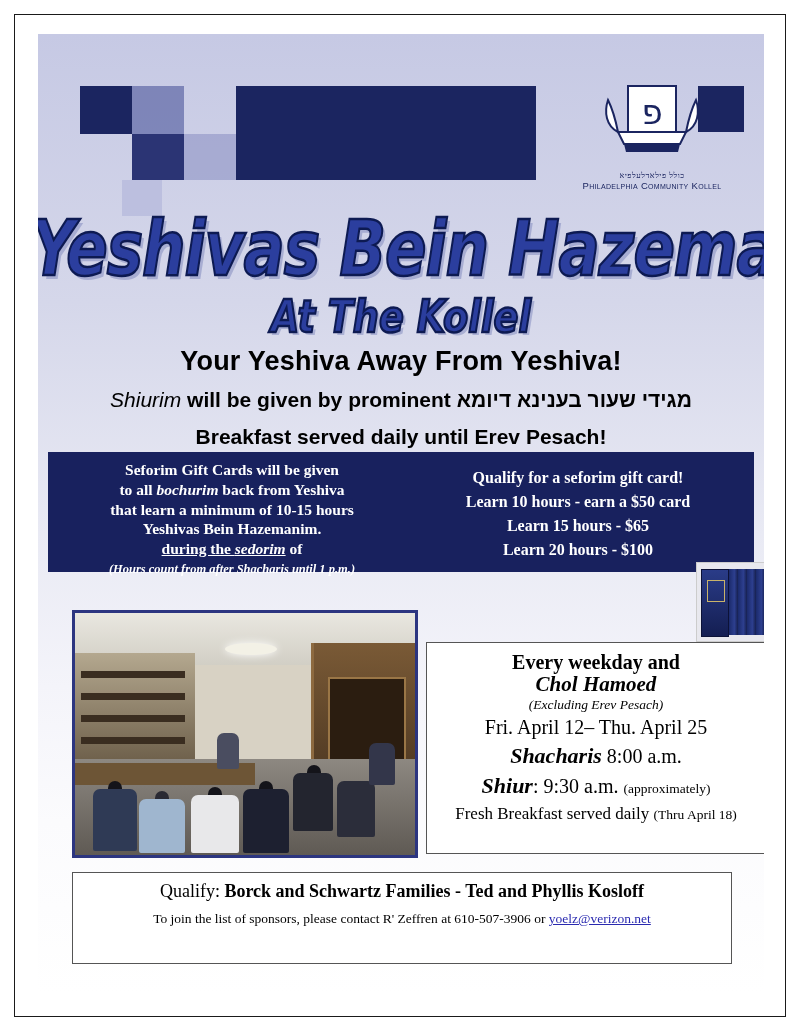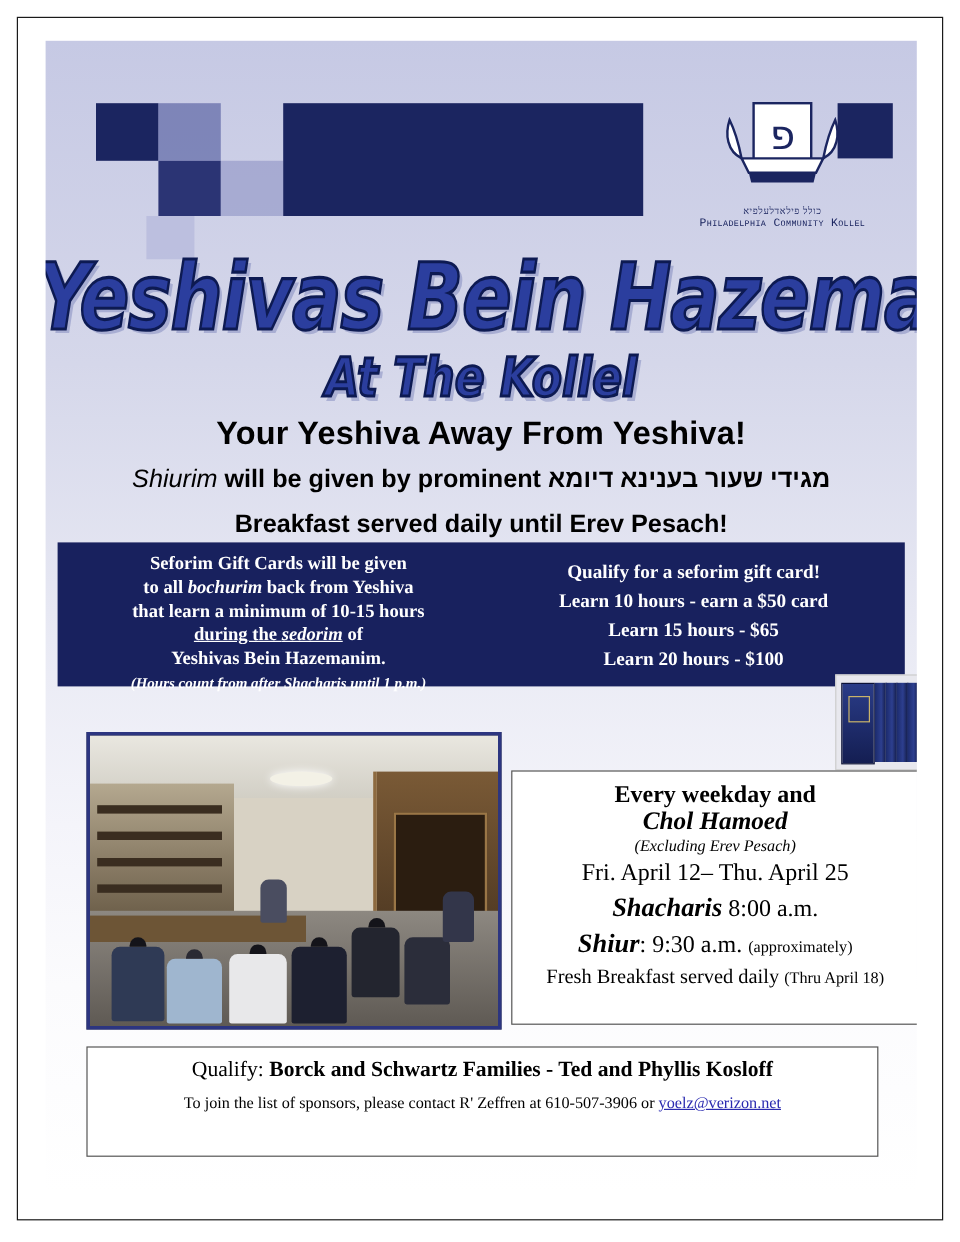--- a/index.html
+++ b/index.html
@@ -69,21 +69,21 @@
     font-size: 8px;
     letter-spacing: .5px;
     color: #1b2560;
     margin-top: 1px;
   }
   .logo-name {
     font-size: 9.5px;
     letter-spacing: .3px;
     color: #1b2560;
     font-variant: small-caps;
-    font-family: Liberation Mono, monospace;
+    font-family: Liberation Sans, sans-serif;
   }
 
   
   .title-wrap {
     position: absolute;
     left: 0; top: 176px;
     width: 726px;
     text-align: center;
   }
   .title-main {
@@ -300,22 +300,22 @@
         <span class="it">Shiurim</span><b> will be given by prominent </b><b>מגידי שעור בענינא דיומא</b>
       </div>
       <div class="tag3">Breakfast served daily until Erev Pesach!</div>
     </div>
 
     <div class="blue-band">
       <div class="band-col band-left">
         <div class="l">Seforim Gift Cards will be given</div>
         <div class="l"><span>to all </span><span class="i">bochurim</span><span> back from Yeshiva</span></div>
         <div class="l">that learn a minimum of 10-15 hours</div>
+        <div class="l">Yeshivas Bein Hazemanim.</div>
         <div class="l"><span class="u">during the </span><span class="u i">sedorim</span><span> of</span></div>
-        <div class="l">Yeshivas Bein Hazemanim.</div>
         <div class="small i">(Hours count from after Shacharis until 1 p.m.)</div>
       </div>
       <div class="band-col band-right">
         <div class="l">Qualify for a seforim gift card!</div>
         <div class="l">Learn 10 hours - earn a $50 card</div>
         <div class="l">Learn 15 hours - $65</div>
         <div class="l">Learn 20 hours - $100</div>
       </div>
     </div>
 

